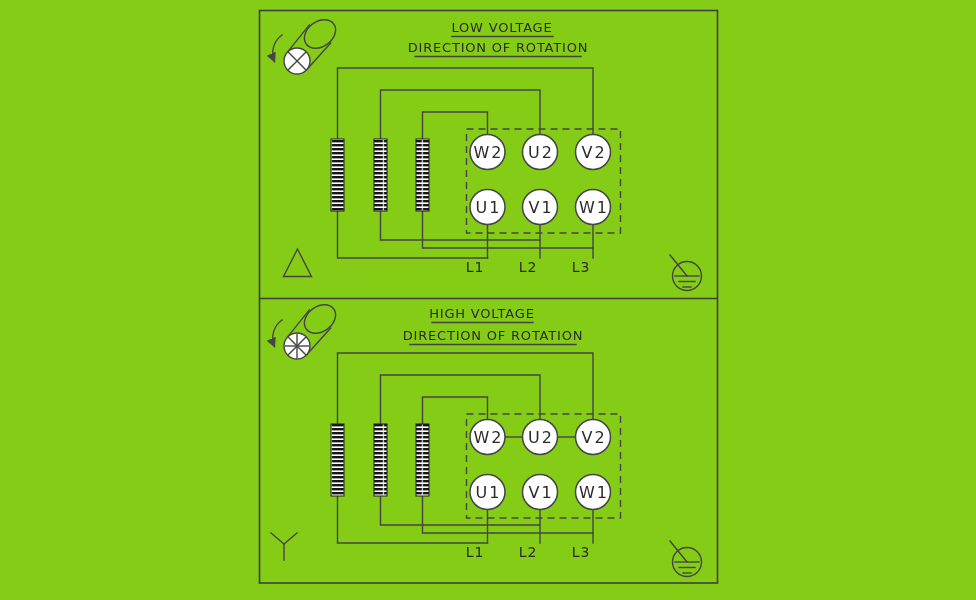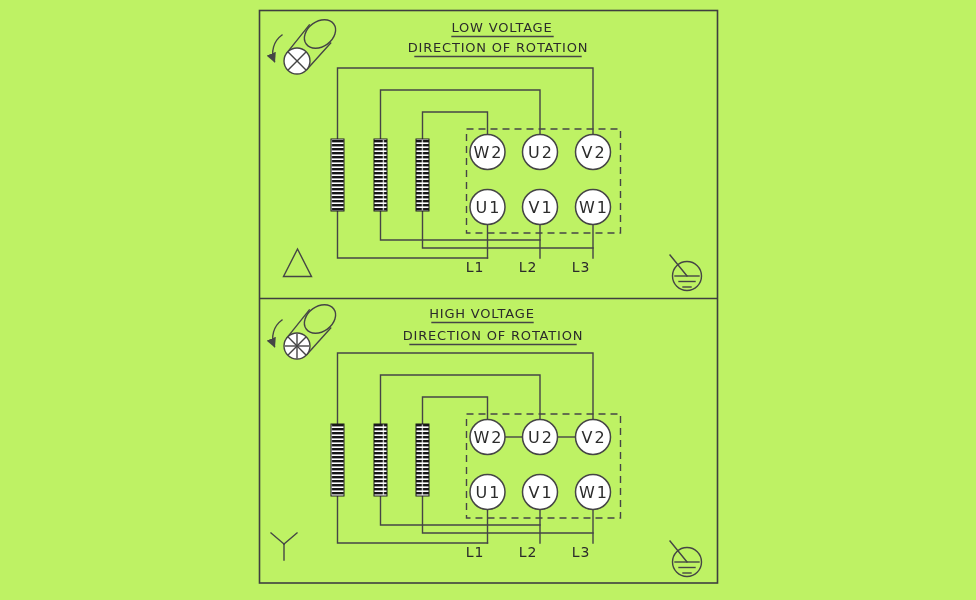--- a/index.html
+++ b/index.html
@@ -1,16 +1,16 @@
 <!DOCTYPE html>
 <html><head>
 <meta charset="utf-8">
 <style>
   html,body{margin:0;padding:0;background:#ffffff;}
-  .canvas{position:relative;width:976px;height:600px;background:#bef264;overflow:hidden;
+  .canvas{position:relative;width:976px;height:600px;background:#84cc16;overflow:hidden;
           font-family:"DejaVu Sans", sans-serif;}
   svg{position:absolute;left:0;top:0;}
   .stroke{stroke:#454545;stroke-width:1.4;fill:none;stroke-linecap:square;}
   .frame{stroke:#3f3f3f;stroke-width:1.6;fill:none;}
   .dashed{stroke:#454545;stroke-width:1.4;fill:none;stroke-dasharray:7 5;}
   .term{fill:#ffffff;stroke:#454545;stroke-width:1.5;}
   .bar{fill:url(#winding-hatch);stroke:#1c1c1c;stroke-width:1;}
   .face{fill:#ffffff;stroke:#454545;stroke-width:1.4;}
   .t-title{font-size:13px;letter-spacing:0.8px;fill:#2b2b2b;}
   .t-term{font-size:16px;letter-spacing:2px;fill:#2b2b2b;}

